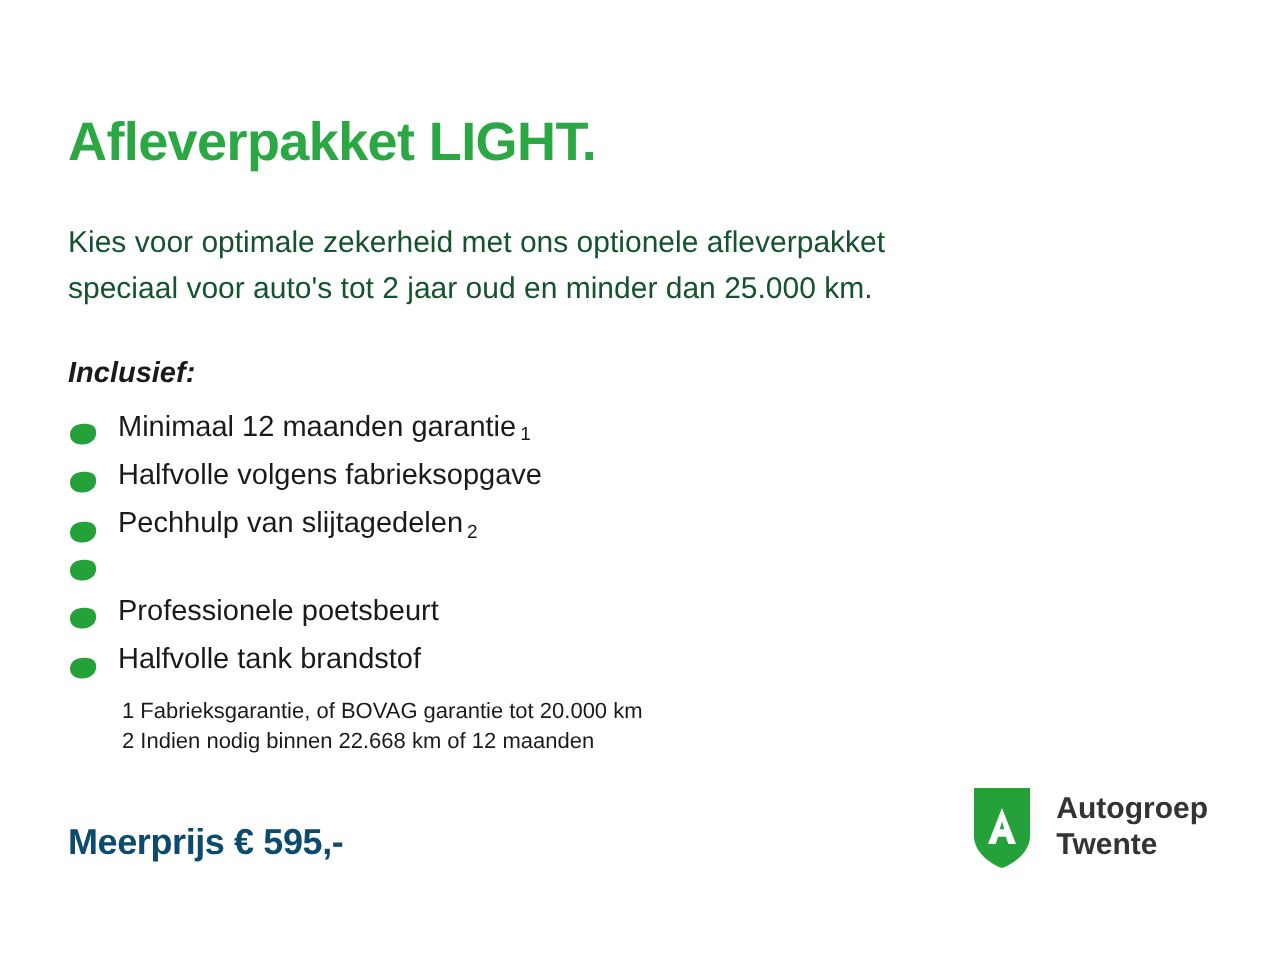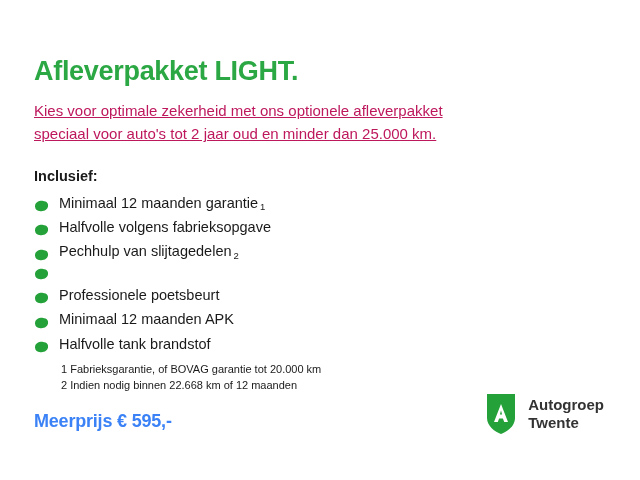--- a/index.html
+++ b/index.html
@@ -20,39 +20,39 @@
     height: 480px;
     box-sizing: border-box;
     padding: 56px 34px 0 34px;
     background: #ffffff;
   }
   .title {
     font-size: 27px;
     font-weight: bold;
     color: #2ba844;
     letter-spacing: -0.3px;
-    margin: 0 0 12px 0;
+    margin: 0 0 23px 0;
     line-height: 1.15;
   }
   .intro {
     font-size: 15px;
     line-height: 1.55;
-    color: #be185d;
+    color: #14532d;
     margin: 0 0 22px 0;
     max-width: 500px;
-    text-decoration: underline;
   }
   .intro-line {
     display: block;
   }
   .inclusief {
     font-size: 14.5px;
     font-weight: bold;
     color: #1a1a1a;
     margin: 0 0 11px 0;
+    font-style: italic;
   }
   .list {
     list-style: none;
     margin: 0;
     padding: 0;
   }
   .list-item {
     display: flex;
     align-items: flex-end;
     margin-bottom: 7px;
@@ -85,21 +85,21 @@
   }
   .footnote {
     display: block;
   }
   .price {
     position: absolute;
     left: 34px;
     bottom: 48px;
     font-size: 18px;
     font-weight: bold;
-    color: #3b82f6;
+    color: #0c4a6e;
     letter-spacing: -0.2px;
   }
   .logo {
     position: absolute;
     right: 36px;
     bottom: 44px;
     display: flex;
     align-items: center;
   }
   .logo-mark {
@@ -176,29 +176,20 @@
     <li class="list-item">
       <span class="bullet">
         <svg width="15" height="12" viewBox="0 0 15 12" xmlns="http://www.w3.org/2000/svg">
           <path d="M1 6.2 C1 2.6 4.5 0.6 9 0.9 C13 1.2 14.4 3.2 14 6.3 C13.6 9.4 10.4 11.6 6.4 11.2 C2.8 10.8 1 9 1 6.2 Z" fill="#24a139"></path>
         </svg>
       </span>
       <span class="item-text">Professionele poetsbeurt</span>
       <span class="sup"></span>
     </li>
 
-    <li class="list-item">
-      <span class="bullet">
-        <svg width="15" height="12" viewBox="0 0 15 12" xmlns="http://www.w3.org/2000/svg">
-          <path d="M1 6.2 C1 2.6 4.5 0.6 9 0.9 C13 1.2 14.4 3.2 14 6.3 C13.6 9.4 10.4 11.6 6.4 11.2 C2.8 10.8 1 9 1 6.2 Z" fill="#24a139"></path>
-        </svg>
-      </span>
-      <span class="item-text">Minimaal 12 maanden APK</span>
-      <span class="sup"></span>
-    </li>
 
     <li class="list-item">
       <span class="bullet">
         <svg width="15" height="12" viewBox="0 0 15 12" xmlns="http://www.w3.org/2000/svg">
           <path d="M1 6.2 C1 2.6 4.5 0.6 9 0.9 C13 1.2 14.4 3.2 14 6.3 C13.6 9.4 10.4 11.6 6.4 11.2 C2.8 10.8 1 9 1 6.2 Z" fill="#24a139"></path>
         </svg>
       </span>
       <span class="item-text">Halfvolle tank brandstof</span>
       <span class="sup"></span>
     </li>

